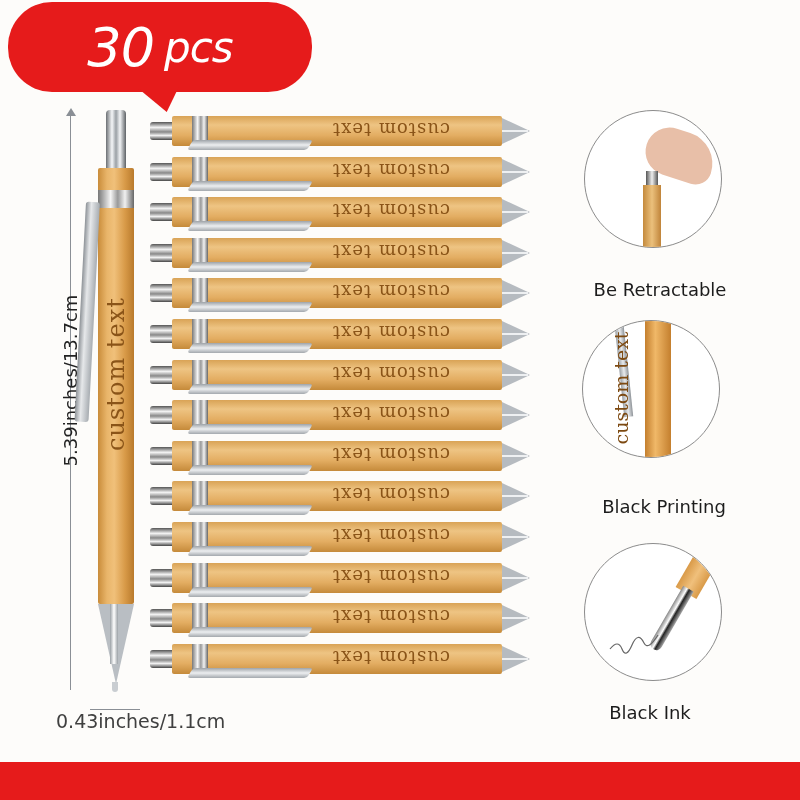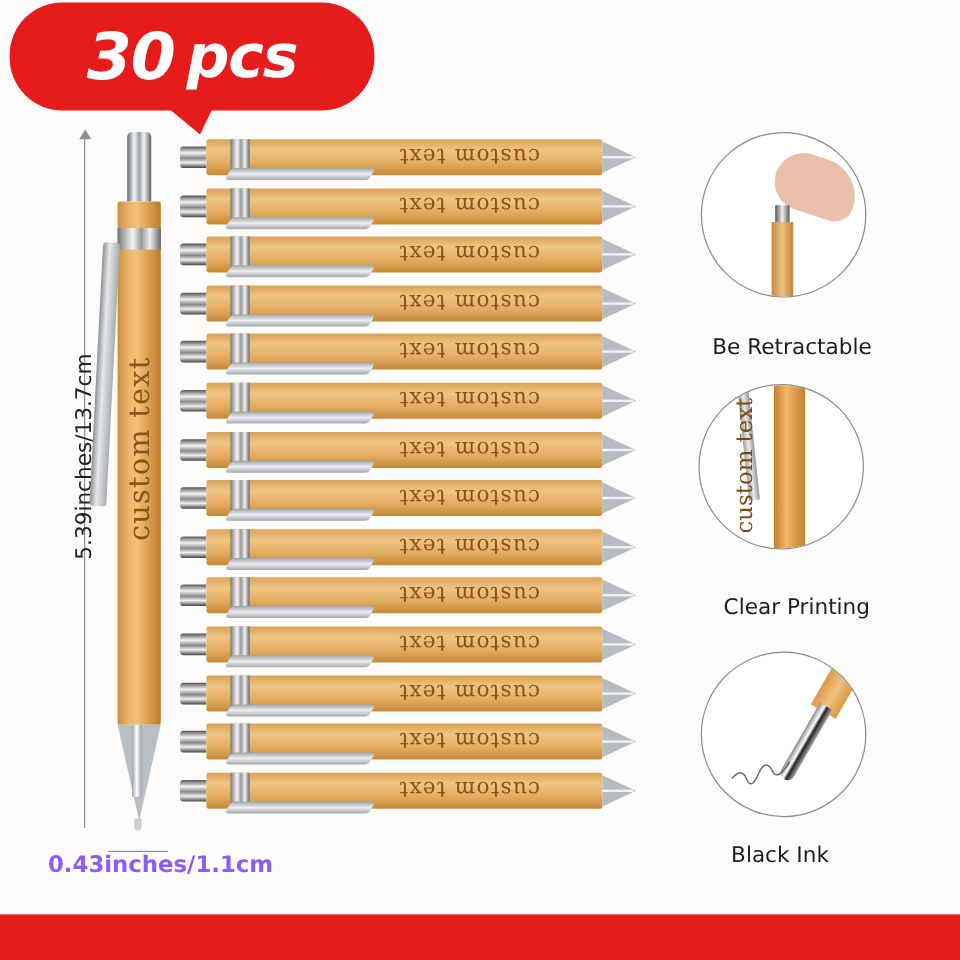--- a/index.html
+++ b/index.html
@@ -1,30 +1,30 @@
 <!DOCTYPE html>
 <html><head>
 <meta charset="utf-8">
 <style>
   html,body{margin:0;padding:0;}
   body{width:800px;height:800px;position:relative;overflow:hidden;background:#fdfcfa;font-family:"DejaVu Sans","Liberation Sans",sans-serif;}
   .abs{position:absolute;}
   
   .badge{left:8px;top:2px;width:304px;height:90px;background:#e61b1b;border-radius:44px;}
   .badge-tail{left:140px;top:86px;width:0;height:0;border-left:22px solid transparent;border-right:22px solid transparent;border-top:26px solid #e61b1b;transform:skewX(20deg);}
-  .badge-text{left:8px;top:2px;width:304px;height:90px;display:flex;align-items:center;justify-content:center;color:#fff;font-family:"DejaVu Sans",sans-serif;font-weight:bold;font-style:italic;font-size:54px;letter-spacing:-1px;}
-  .badge-text .pcs{font-size:50px;margin-left:10px;}
+  .badge-text{left:8px;top:2px;width:304px;height:90px;display:flex;align-items:center;justify-content:center;color:#fff;font-family:"DejaVu Sans",sans-serif;font-weight:normal;font-style:italic;font-size:54px;letter-spacing:-1px;}
+  .badge-text .pcs{font-size:42px;margin-left:10px;}
   
   .band{left:0;top:762px;width:800px;height:38px;background:#e61b1b;}
   
   .vline{left:70px;top:112px;width:1px;height:578px;background:#8a8f95;}
   .varrow-t{left:66px;top:108px;border-left:5px solid transparent;border-right:5px solid transparent;border-bottom:8px solid #8a8f95;}
   .vlabel{left:-95px;top:370px;width:330px;text-align:center;transform:rotate(-90deg);font-size:18px;color:#222;}
   .hline{left:90px;top:709px;width:50px;height:1px;background:#8a8f95;}
-  .hlabel{left:40px;top:710px;font-size:19px;color:#8b5cf6;font-weight:bold;}
+  .hlabel{left:56px;top:710px;font-size:19px;color:#404040;}
   
   .bigpen{left:96px;top:110px;width:40px;height:570px;}
   .bp-cap{left:10px;top:0;width:20px;height:58px;background:linear-gradient(90deg,#6b6f73,#f4f6f8 30%,#9aa0a5 50%,#f2f4f6 70%,#5d6165);border-radius:4px 4px 0 0;}
   .bp-body{left:2px;top:58px;width:36px;height:436px;background:linear-gradient(90deg,#c98c3a,#e9b56a 25%,#f0c07a 45%,#d89a48 75%,#b97a2c);border-radius:2px;}
   .bp-ring{left:2px;top:80px;width:36px;height:18px;background:linear-gradient(90deg,#777,#f5f5f5 35%,#999 55%,#f0f0f0 75%,#666);}
   .bp-text{left:-80px;top:250px;width:200px;text-align:center;transform:rotate(-90deg);font-family:"DejaVu Serif",serif;font-size:24px;color:#8a5418;letter-spacing:1px;}
   .bp-tip{left:2px;top:494px;width:0;height:0;border-left:18px solid transparent;border-right:18px solid transparent;border-top:80px solid #b9bec3;}
   .bp-tipshine{left:14px;top:494px;width:8px;height:60px;background:linear-gradient(90deg,#9aa0a5,#fff,#9aa0a5);}
   .bp-point{left:16px;top:572px;width:6px;height:10px;background:#c9cdd1;border-radius:0 0 3px 3px;}
   .bp-clip{left:-10px;top:92px;width:14px;height:220px;background:linear-gradient(90deg,#8d9297,#e6e8ea 40%,#a7acb1);border-radius:3px;transform:rotate(3deg);transform-origin:top;}
@@ -210,21 +210,21 @@
   <div class="abs c1-cap"></div>
   <div class="abs c1-pen"></div>
 </div>
 <div class="abs feat-label" style="left:560px;top:279px;">Be Retractable</div>
 
 <div class="abs circle" style="left:582px;top:320px;">
   <div class="abs c2-clip"></div>
   <div class="abs c2-pen"></div>
   <div class="abs c2-text">custom text</div>
 </div>
-<div class="abs feat-label" style="left:564px;top:496px;">Clear Printing</div>
+<div class="abs feat-label" style="left:564px;top:496px;">Black Printing</div>
 
 <div class="abs circle" style="left:584px;top:543px;">
   <div class="abs c3-body"></div>
   <div class="abs c3-tip"></div>
   <svg class="abs" style="left:20px;top:80px;" width="80" height="40">
     <path d="M5 25 q8 -10 12 0 q4 10 10 -4 q6 -14 12 -2 q4 8 14 -8" fill="none" stroke="#666" stroke-width="1.2"></path>
   </svg>
 </div>
 <div class="abs feat-label" style="left:550px;top:702px;">Black Ink</div>
 

